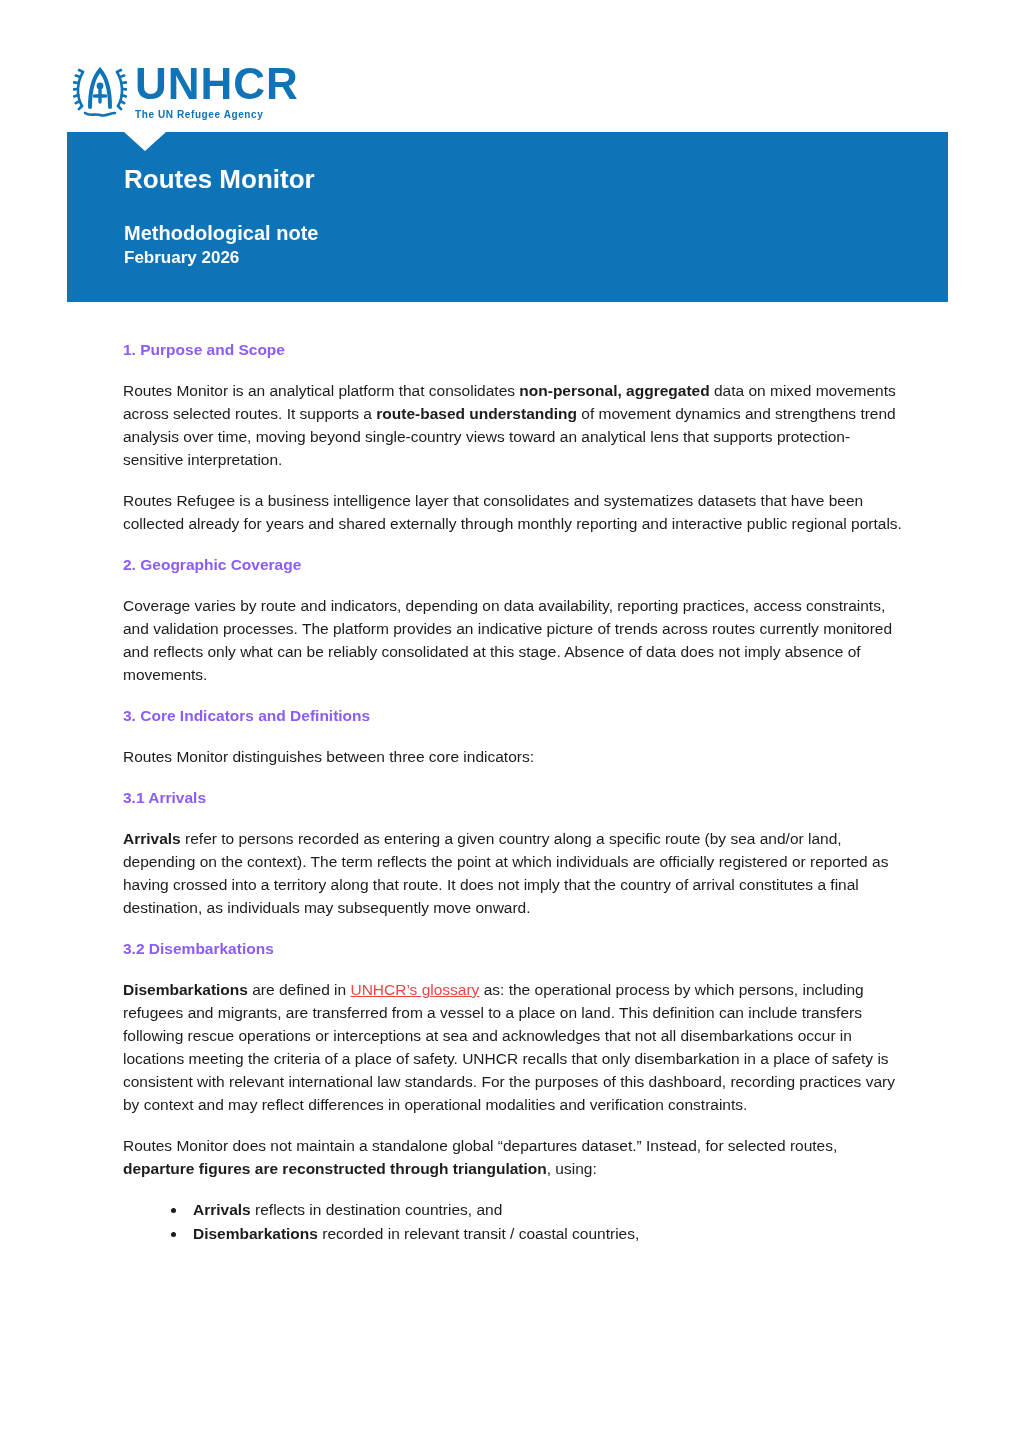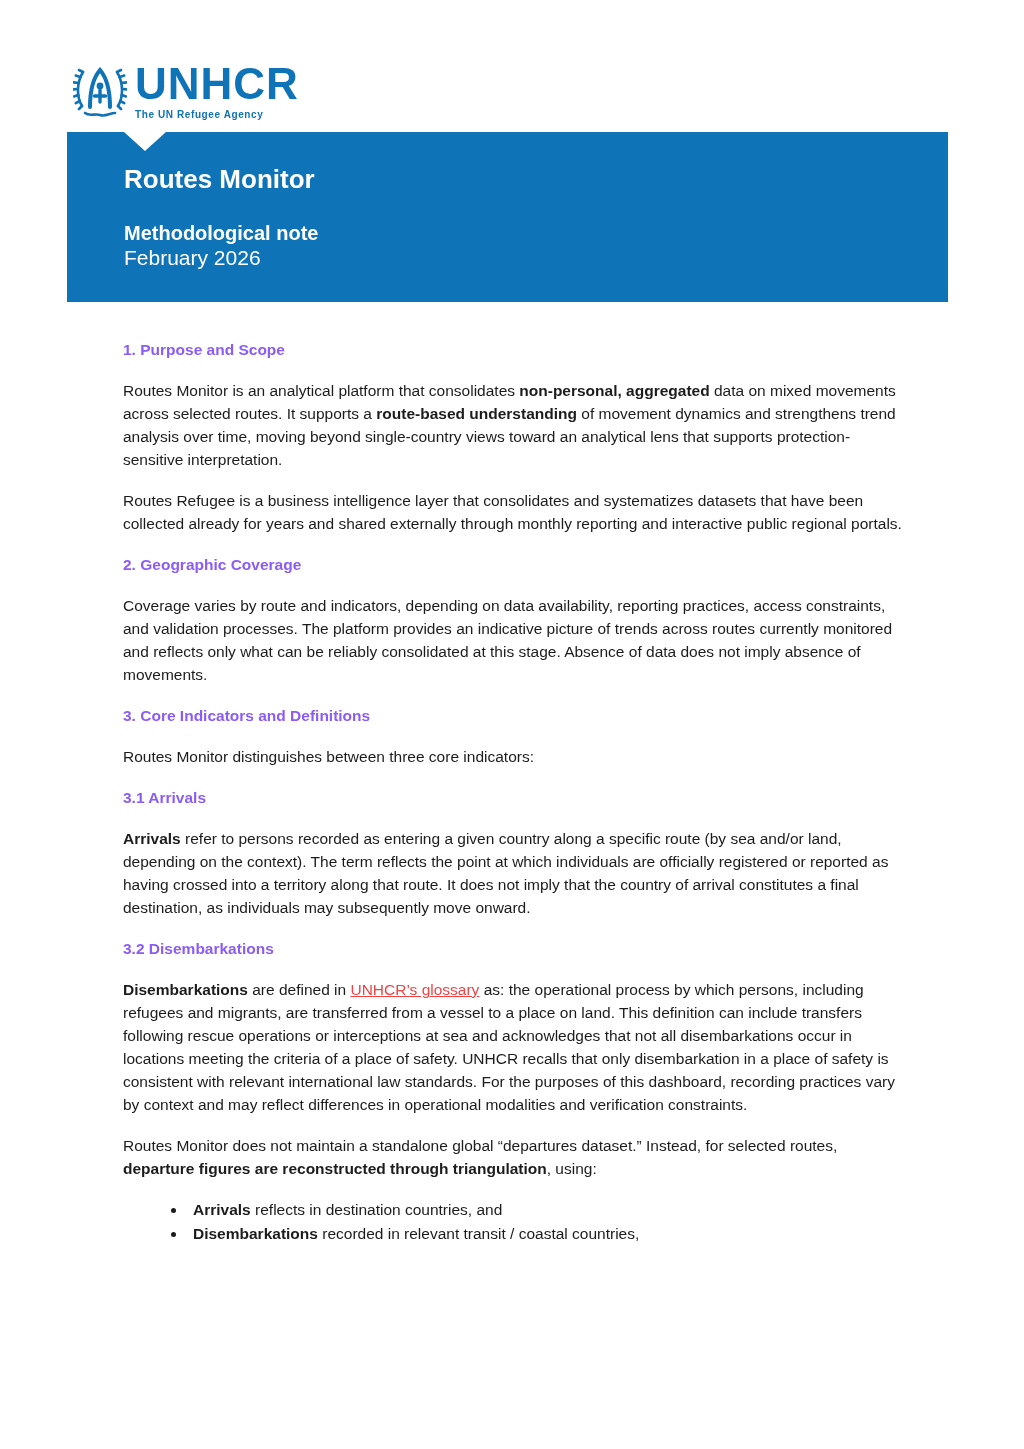--- a/index.html
+++ b/index.html
@@ -44,21 +44,21 @@
   .banner-title {
     position: absolute; left: 57px; top: 33px;
     color: #ffffff; font-weight: bold; font-size: 26px; line-height: 28px;
   }
   .banner-subtitle {
     position: absolute; left: 57px; top: 75px;
     color: #ffffff; font-weight: bold; font-size: 20px; line-height: 28px; margin-top: 12px;
   }
   .banner-date {
     position: absolute; left: 57px; top: 115px;
-    color: #ffffff; font-weight: normal; font-size: 21px; line-height: 22px;
+    color: #ffffff; font-weight: bold; font-size: 17px; line-height: 22px;
   }
 
   
   .doc {
     position: absolute; left: 123px; top: 338px; width: 782px;
     font-size: 15.5px; line-height: 23px;
   }
   .doc h2, .doc h3 {
     font-size: 15.5px; line-height: 23px; font-weight: bold; color: #8b5cf6;
     margin: 0 0 18px 0;

